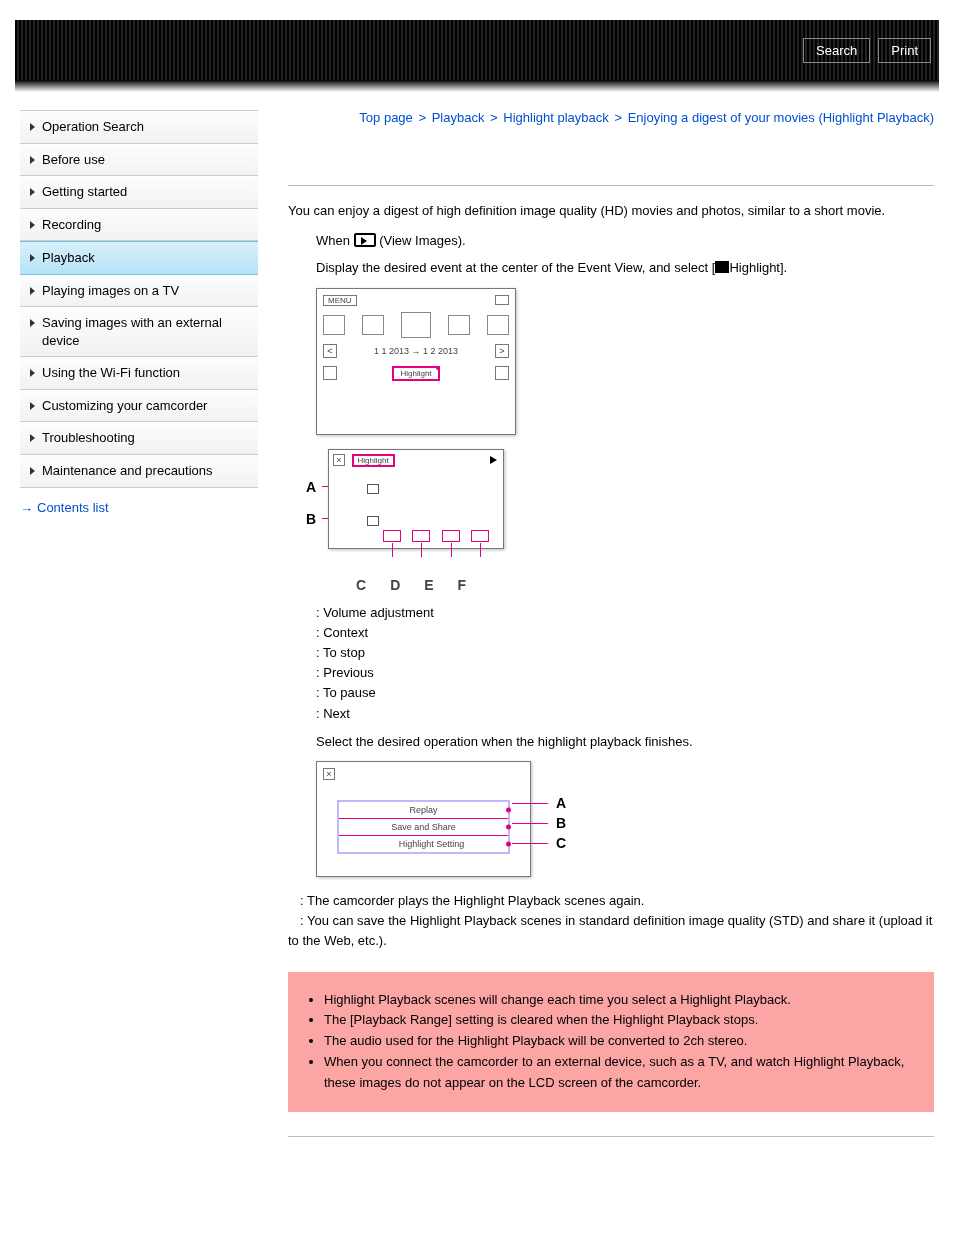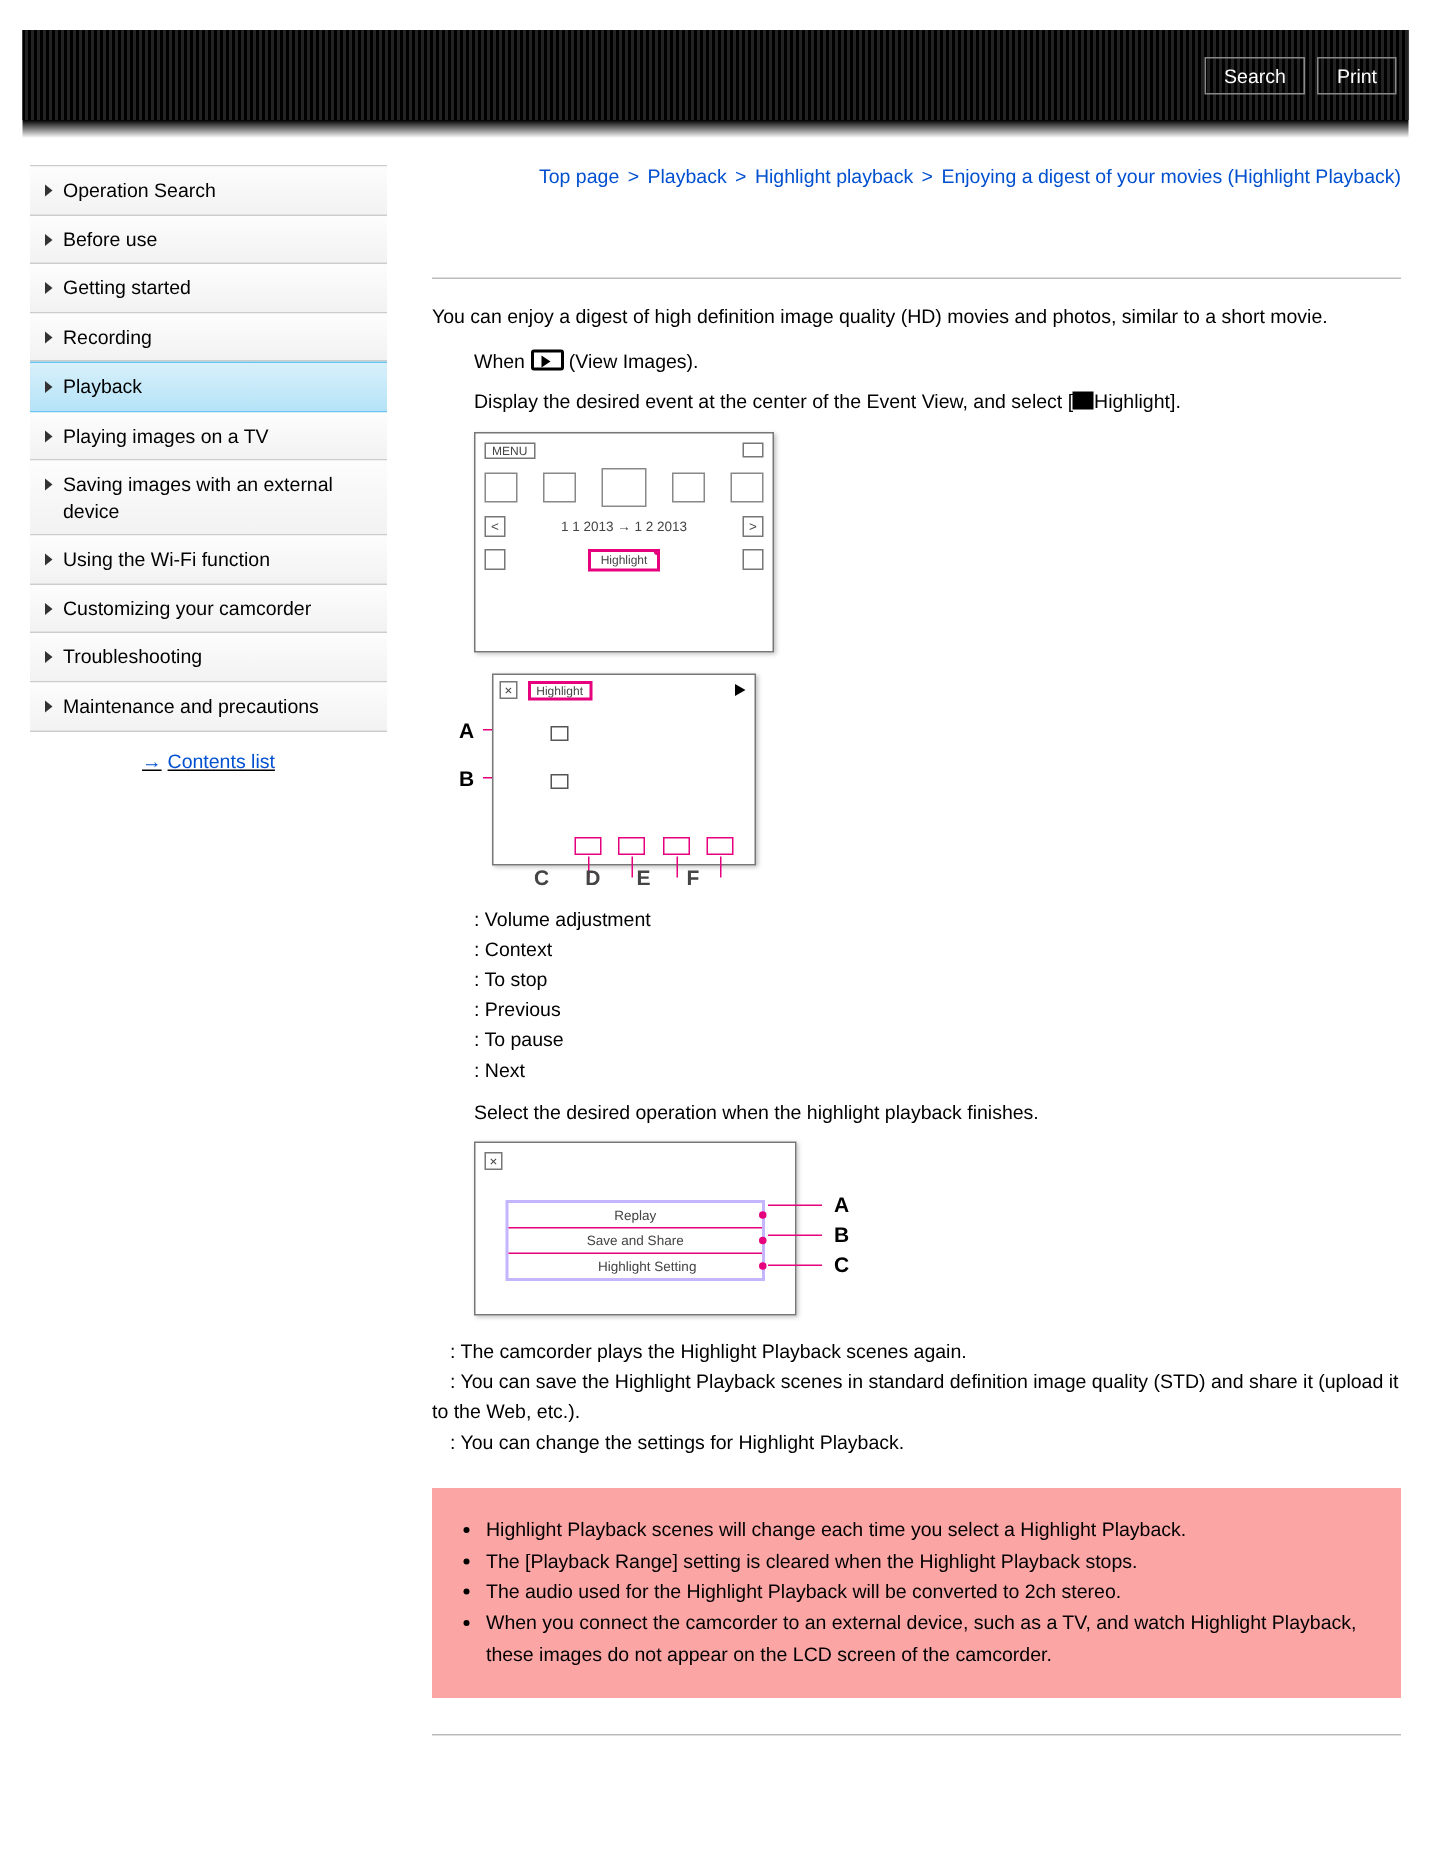--- a/index.html
+++ b/index.html
@@ -55,21 +55,21 @@
     border-left:5px solid #333;
     border-top:4px solid transparent;
     border-bottom:4px solid transparent;
   }
   .nav li.active {
     background: linear-gradient(#d8f0fb,#b5e3f7);
     border-top:1px solid #6cc5ee;
     border-bottom:1px solid #6cc5ee;
   }
   .contents-link {
-    text-align:center; margin-top:12px; font-size:13px;text-decoration:underline;
+    text-align:left; margin-top:12px; font-size:13px;
   }
   .contents-link a { color:#0050d0; text-decoration:none; }
   .contents-link .arrow { color:#0050d0; margin-right:4px; }
   .main { flex:1; min-width:0; }
   .breadcrumb { text-align:right; color:#0050d0; font-size:13px; margin-bottom:60px; }
   .breadcrumb a { color:#0050d0; text-decoration:none; }
   .breadcrumb span.sep { color:#0050d0; padding:0 2px; }
   hr.thin { border:0; border-top:1px solid #bbb; margin:10px 0 16px 0; }
   .intro { margin-bottom:10px; line-height:1.45; }
   .step { margin-left:28px; margin-bottom:8px; line-height:1.5; }
@@ -97,21 +97,21 @@
   .d1-body { display:flex; justify-content:space-between; align-items:center; margin-top:6px;}
   .thumb { width:22px; height:20px; border:1px solid #888;}
   .d1-date-row{ display:flex; justify-content:space-between; align-items:center; margin-top:6px;}
   .navbox{border:1px solid #777; width:14px; height:14px; text-align:center; line-height:12px;}
   .d1-date{font-size:9px;}
   .d1-bottom{display:flex; justify-content:space-between; align-items:center; margin-top:8px;}
   .highlight-btn{ border:2px solid #e6007e; padding:1px 6px; font-size:8px; position:relative;}
   .highlight-btn .pin{position:absolute; right:-2px; top:-2px; width:4px;height:4px;background:#e6007e;border-radius:50%;}
 
   .diagram2 { width:210px; height:140px; margin-left:8px; position:relative; border:0; box-shadow:none;}
-  .d2-box{ position:absolute; left:32px; top:0; width:176px; height:128px; border:1px solid #777; box-shadow:1px 1px 3px rgba(0,0,0,.25); background:#fff; padding:4px;}
+  .d2-box{ position:absolute; left:32px; top:0; width:176px; height:100px; border:1px solid #777; box-shadow:1px 1px 3px rgba(0,0,0,.25); background:#fff; padding:4px;}
   .d2-x{border:1px solid #777; width:12px; height:12px; text-align:center; font-size:9px; line-height:10px; display:inline-block;}
   .d2-hb{border:2px solid #e6007e; padding:0 4px; font-size:8px; display:inline-block; margin-left:4px; vertical-align:top;}
   .d2-play{position:absolute; right:6px; top:6px; border-left:7px solid #000; border-top:4px solid transparent; border-bottom:4px solid transparent;}
   .d2-spk{position:absolute; left:38px; top:34px; width:12px;height:10px;border:1px solid #555;}
   .d2-set{position:absolute; left:38px; top:66px; width:12px;height:10px;border:1px solid #555;}
   .d2-controls{position:absolute; left:48px; right:8px; bottom:6px; display:flex; justify-content:space-around;}
   .d2-controls span{border:1px solid #e6007e; width:18px; height:12px; position:relative;}
   .d2-controls span::after{content:""; position:absolute; left:50%; bottom:-16px; width:1px; height:14px; background:#e6007e;}
   .label-A{position:absolute; left:10px; top:30px; font-weight:bold; font-size:14px; color:#000;}
   .label-B{position:absolute; left:10px; top:62px; font-weight:bold; font-size:14px; color:#000;}
@@ -262,21 +262,20 @@
       <span class="d3-line" style="top:62px; left:224px;"></span>
       <span class="d3-line" style="top:82px; left:224px;"></span>
       <div style="position:absolute; top:34px; left:268px; font-weight:bold; font-size:14px;">A</div>
       <div style="position:absolute; top:54px; left:268px; font-weight:bold; font-size:14px;">B</div>
       <div style="position:absolute; top:74px; left:268px; font-weight:bold; font-size:14px;">C</div>
     </div>
 
     <div class="desc">
       <p>The camcorder plays the Highlight Playback scenes again.</p>
       <p>You can save the Highlight Playback scenes in standard definition image quality (STD) and share it (upload it to the Web, etc.).</p>
-      <p>You can change the settings for Highlight Playback.</p>
     </div>
 
     <div class="note-box">
       <ul>
         <li>Highlight Playback scenes will change each time you select a Highlight Playback.</li>
         <li>The [Playback Range] setting is cleared when the Highlight Playback stops.</li>
         <li>The audio used for the Highlight Playback will be converted to 2ch stereo.</li>
         <li>When you connect the camcorder to an external device, such as a TV, and watch Highlight Playback, these images do not appear on the LCD screen of the camcorder.</li>
       </ul>
     </div>

